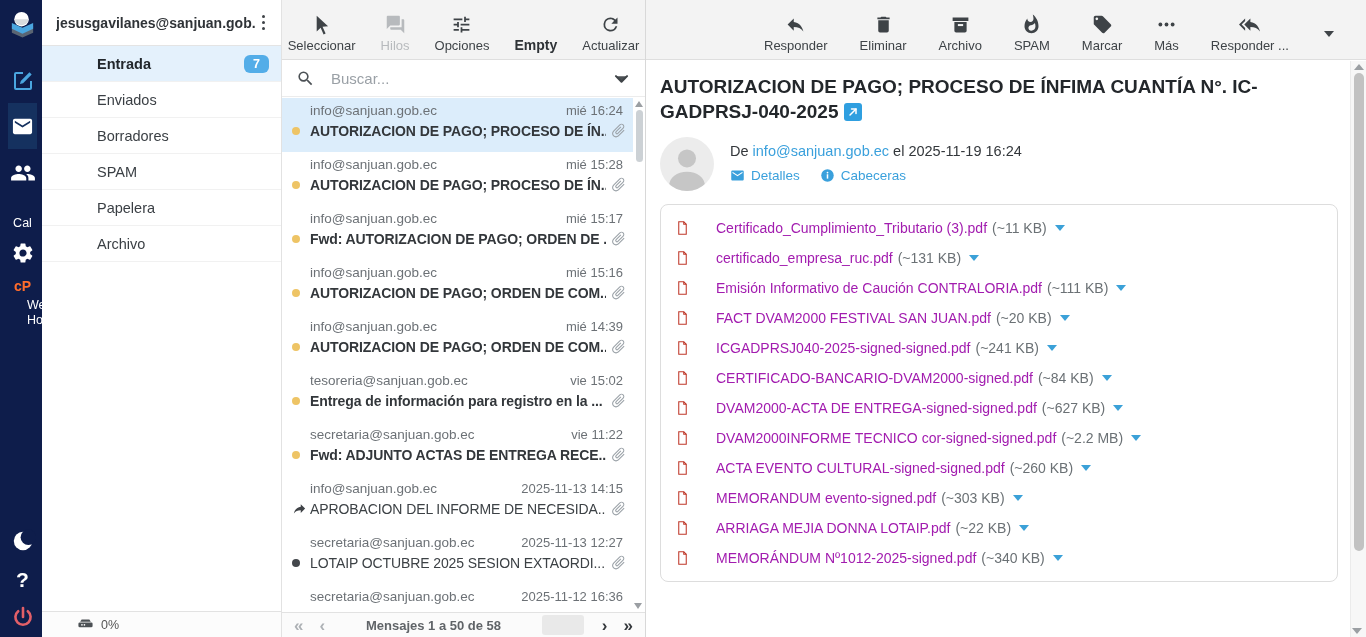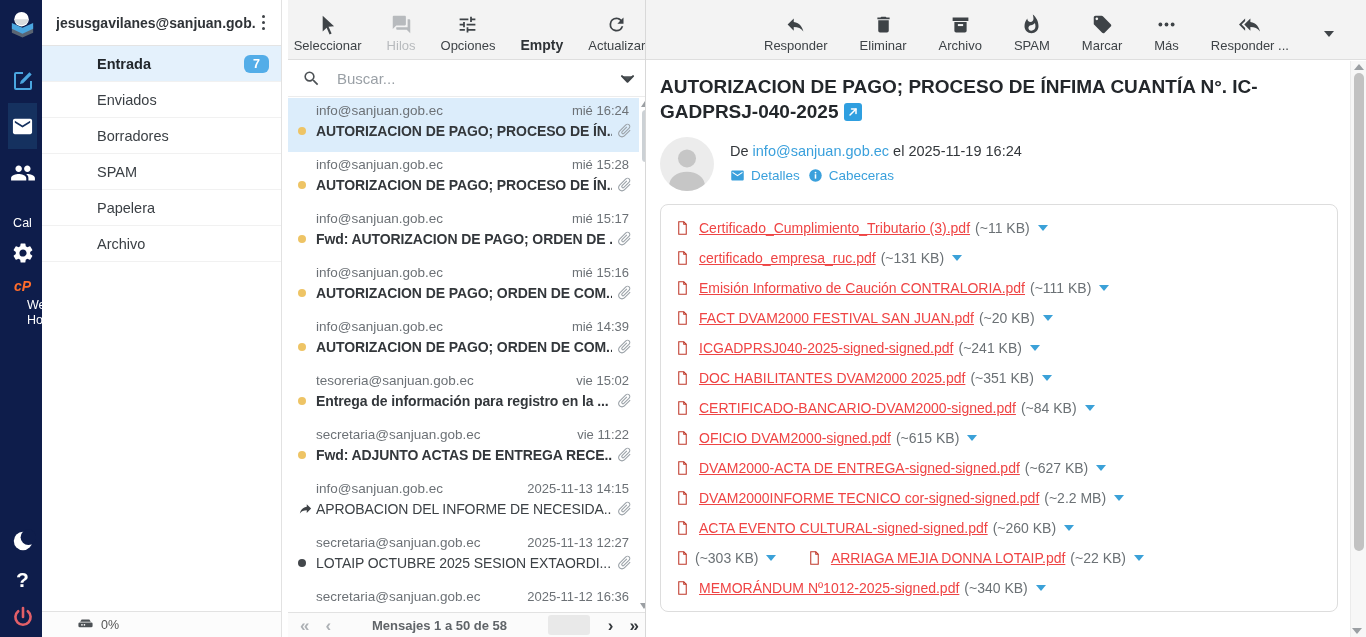--- a/index.html
+++ b/index.html
@@ -35,21 +35,21 @@
   .toolbar{height:60px;background:#f3f3f3;border-bottom:1px solid #dedede;display:flex;align-items:flex-end;padding-bottom:6px;}
   .tbtn{display:flex;flex-direction:column;align-items:center;gap:3px;cursor:pointer;color:#3e4347;}
   .tbtn svg{width:21px;height:21px;fill:#3e4347;}
   .tbtn .tlabel{font-size:13px;white-space:nowrap;}
   .tbtn.disabled,.tbtn.disabled .tlabel{color:#b7babd;}
   .tbtn.disabled svg{fill:#b7babd;}
   .tbtn.bold-only .tlabel{font-weight:bold;font-size:14px;color:#2f3337;}
   .tcaret{width:0;height:0;border-left:5px solid transparent;border-right:5px solid transparent;border-top:6px solid #3f4448;margin:0 0 16px 3px;cursor:pointer;}
 
   
-  #list{position:absolute;left:288px;top:0;width:363px;height:637px;background:#fff;}
+  #list{position:absolute;left:282px;top:0;width:363px;height:637px;background:#fff;}
   #list .toolbar{justify-content:center;gap:25px;}
   #search{height:37px;display:flex;align-items:center;gap:16px;padding:0 14px;border-bottom:1px solid #ececec;}
   #search svg{width:19px;height:19px;fill:#4c5155;flex:none;}
   #search input{flex:1;border:0;outline:0;font-size:15px;font-family:inherit;color:#333;background:transparent;}
   #search input::placeholder{color:#9aa0a6;}
   .chev{width:14px;height:14px;stroke:#3f4448;stroke-width:2.6;fill:none;stroke-linecap:round;stroke-linejoin:round;cursor:pointer;}
   #rows{position:absolute;top:98px;left:0;right:12px;bottom:25px;overflow:hidden;}
   .row{height:54px;padding:5px 6px 0 10px;cursor:pointer;}
   .row.sel{background:var(--sel_row);}
   .r1{display:flex;align-items:center;padding-left:18px;padding-right:4px;}
@@ -85,28 +85,28 @@
   #main .toolbar{padding-left:118px;gap:32px;}
   #content{position:absolute;top:61px;left:0;right:16px;bottom:0;overflow:hidden;padding-left:14px;}
   #subject{margin-top:13px;max-width:625px;font-size:19px;line-height:25px;font-weight:bold;color:#23272b;}
   .extlink{display:inline-block;vertical-align:-3px;width:18px;height:18px;border-radius:3px;background:#2f9fe0;cursor:pointer;}
   .extlink svg{width:18px;height:18px;stroke:#fff;stroke-width:2;fill:none;stroke-linecap:round;stroke-linejoin:round;}
   #fromblock{margin-top:13px;display:flex;gap:16px;}
   #avatar{width:54px;height:54px;border-radius:50%;background:#ececec;overflow:hidden;flex:none;}
   #avatar svg{width:54px;height:54px;fill:#c6c6c6;}
   #fromline{font-size:14.5px;color:#33373b;margin-top:6px;}
   .link{color:var(--accent_blue);cursor:pointer;}
-  #metalinks{display:flex;gap:8px;margin-top:9px;align-items:center;}
+  #metalinks{display:flex;gap:20px;margin-top:9px;align-items:center;}
   .mlink{display:flex;align-items:center;gap:6px;font-size:13.5px;color:var(--accent_blue);cursor:pointer;}
   .mlink svg{width:15px;height:15px;fill:var(--accent_blue);}
   #attbox{margin:13px 12px 0 0;border:1px solid #ddd;border-radius:8px;padding:8px 14px;max-width:682px;}
   .att{display:flex;align-items:center;height:30px;white-space:nowrap;cursor:pointer;}
   .att.inline{display:inline-flex;margin-right:26px;}
   .att svg.pdf{width:15px;height:18px;stroke:var(--pdf_red);fill:none;stroke-width:1.7;flex:none;}
-  .att-name{margin-left:9px;font-size:14px;color:#ef4444;text-decoration:underline;}
+  .att-name{margin-left:26px;font-size:14px;color:#a21caf;}
   .att-size{margin-left:5px;font-size:14px;color:#6b7175;}
   .att-caret{width:0;height:0;border-left:5px solid transparent;border-right:5px solid transparent;border-top:6px solid #3ba1d8;margin-left:8px;}
   #mscroll{position:absolute;top:61px;right:0;bottom:0;width:16px;background:#f7f7f7;border-left:1px solid #ebebeb;}
   #mscroll .sarrow{border-left:5px solid transparent;border-right:5px solid transparent;}
   #mthumb{width:10px;margin:2px auto;height:478px;background:#c2c2c2;border-radius:6px;cursor:pointer;}
 </style>
 </head>
 <body>
 
 <div id="rail">
@@ -135,21 +135,21 @@
     </svg>
   </div>
   <div class="rail-item rail-txt" style="top:215px;height:16px;">
       <span>Cal</span>
     </div>
   <div class="rail-item" style="top:237px;height:32px;">
     <svg width="24" height="24" viewBox="0 0 24 24" fill="#fff">
       <path d="M19.14 12.94c.04-.3.06-.61.06-.94s-.02-.64-.07-.94l2.03-1.58a.49.49 0 0 0 .12-.61l-1.92-3.32a.49.49 0 0 0-.59-.22l-2.39.96a7.03 7.03 0 0 0-1.62-.94l-.36-2.54a.48.48 0 0 0-.48-.41h-3.84a.48.48 0 0 0-.48.41l-.36 2.54c-.59.24-1.13.57-1.62.94l-2.39-.96a.49.49 0 0 0-.59.22L2.72 8.87c-.12.2-.07.47.12.61l2.03 1.58c-.05.3-.09.63-.09.94s.02.64.07.94l-2.03 1.58a.49.49 0 0 0-.12.61l1.92 3.32c.12.22.37.29.59.22l2.39-.96c.5.38 1.03.7 1.62.94l.36 2.54c.05.24.24.41.48.41h3.84c.24 0 .44-.17.47-.41l.36-2.54c.59-.24 1.13-.56 1.62-.94l2.39.96c.22.08.47 0 .59-.22l1.92-3.32a.49.49 0 0 0-.12-.61l-2.01-1.58zM12 15.6A3.61 3.61 0 0 1 8.4 12c0-1.98 1.62-3.6 3.6-3.6s3.6 1.62 3.6 3.6-1.62 3.6-3.6 3.6z"></path>
     </svg>
   </div>
-  <div class="rail-item" style="top:276px;height:20px;font-style:italic;font-weight:bold;color:var(--cpanel_orange);font-size:14px;">
+  <div class="rail-item" style="top:276px;height:20px;font-weight:bold;color:var(--cpanel_orange);font-size:14px;">
       <span>cP</span>
     </div>
   <div class="rail-item rail-txt" style="top:298px;height:32px;flex-direction:column;align-items:flex-start;padding-left:19px;justify-content:flex-start;">
     <span>We...</span>
     <span>Ho...</span>
   </div>
   <div class="rail-item" style="top:524px;height:34px;">
     <svg width="26" height="26" viewBox="0 0 24 24">
       <circle cx="12" cy="12" r="8.5" fill="#fff"></circle>
       <circle cx="17" cy="8.5" r="7.2" fill="#0e1d4b"></circle>
@@ -640,49 +640,31 @@
         <div class="att">
           <svg class="pdf" viewBox="0 0 24 24">
             <path d="M6 2h8l4 4v16H6z"></path>
             <path d="M14 2v4h4"></path>
           </svg>
           <span class="att-name">ICGADPRSJ040-2025-signed-signed.pdf</span>
           <span class="att-size">(~241 KB)</span>
           <span class="att-caret"></span>
         </div>
       
-        <div class="att">
-          <svg class="pdf" viewBox="0 0 24 24">
-            <path d="M6 2h8l4 4v16H6z"></path>
-            <path d="M14 2v4h4"></path>
-          </svg>
-          <span class="att-name">DOC HABILITANTES DVAM2000 2025.pdf</span>
-          <span class="att-size">(~351 KB)</span>
-          <span class="att-caret"></span>
-        </div>
       
         <div class="att">
           <svg class="pdf" viewBox="0 0 24 24">
             <path d="M6 2h8l4 4v16H6z"></path>
             <path d="M14 2v4h4"></path>
           </svg>
           <span class="att-name">CERTIFICADO-BANCARIO-DVAM2000-signed.pdf</span>
           <span class="att-size">(~84 KB)</span>
           <span class="att-caret"></span>
         </div>
       
-        <div class="att">
-          <svg class="pdf" viewBox="0 0 24 24">
-            <path d="M6 2h8l4 4v16H6z"></path>
-            <path d="M14 2v4h4"></path>
-          </svg>
-          <span class="att-name">OFICIO DVAM2000-signed.pdf</span>
-          <span class="att-size">(~615 KB)</span>
-          <span class="att-caret"></span>
-        </div>
       
         <div class="att">
           <svg class="pdf" viewBox="0 0 24 24">
             <path d="M6 2h8l4 4v16H6z"></path>
             <path d="M14 2v4h4"></path>
           </svg>
           <span class="att-name">DVAM2000-ACTA DE ENTREGA-signed-signed.pdf</span>
           <span class="att-size">(~627 KB)</span>
           <span class="att-caret"></span>
         </div>
@@ -705,20 +687,21 @@
           <span class="att-name">ACTA EVENTO CULTURAL-signed-signed.pdf</span>
           <span class="att-size">(~260 KB)</span>
           <span class="att-caret"></span>
         </div>
       
         <div class="att inline">
           <svg class="pdf" viewBox="0 0 24 24">
             <path d="M6 2h8l4 4v16H6z"></path>
             <path d="M14 2v4h4"></path>
           </svg>
+          <span class="att-name">MEMORANDUM evento-signed.pdf</span>
           <span class="att-size">(~303 KB)</span>
           <span class="att-caret"></span>
         </div>
       
         <div class="att inline">
           <svg class="pdf" viewBox="0 0 24 24">
             <path d="M6 2h8l4 4v16H6z"></path>
             <path d="M14 2v4h4"></path>
           </svg>
           <span class="att-name">ARRIAGA MEJIA DONNA LOTAIP.pdf</span>

